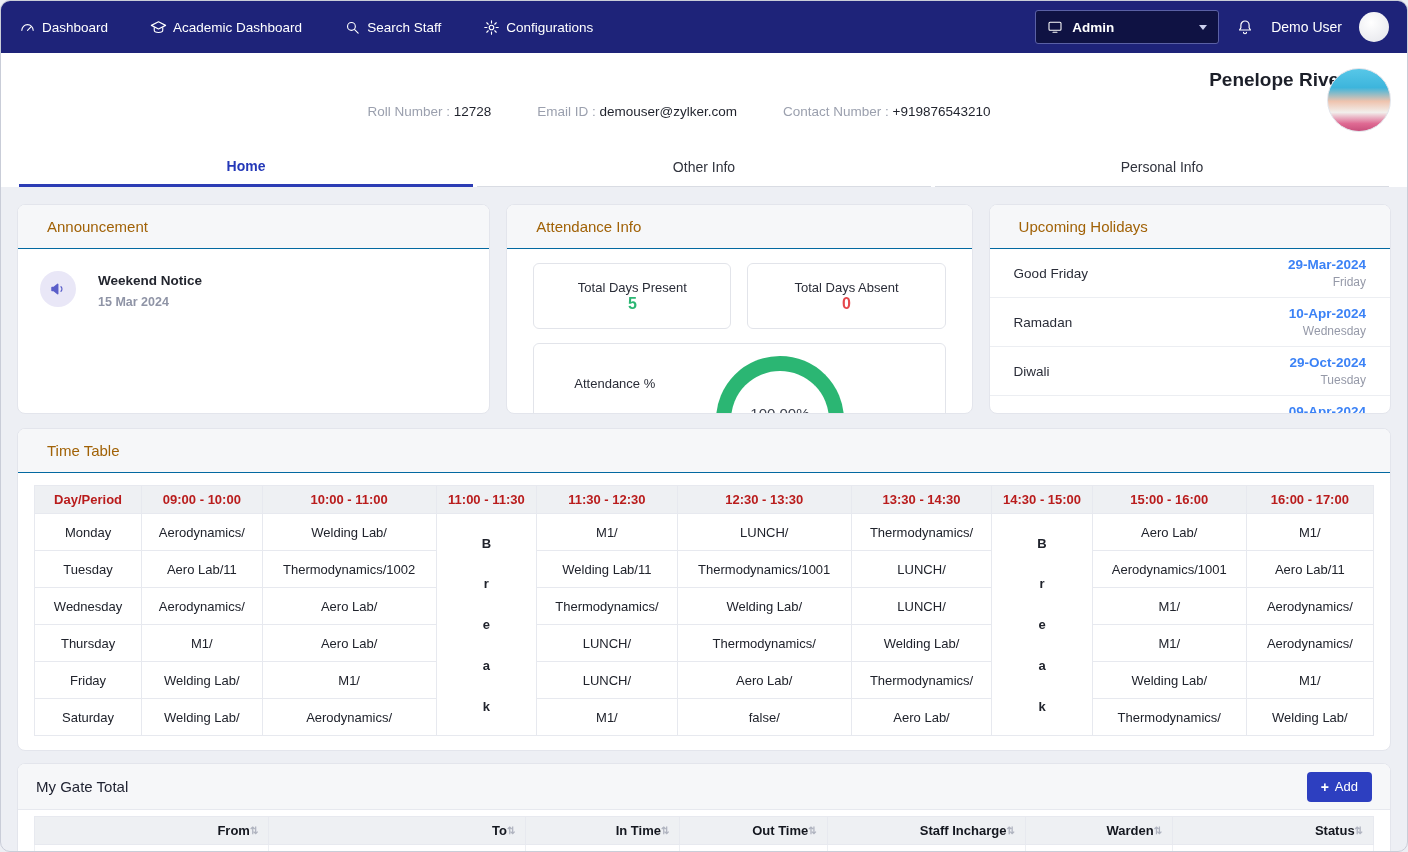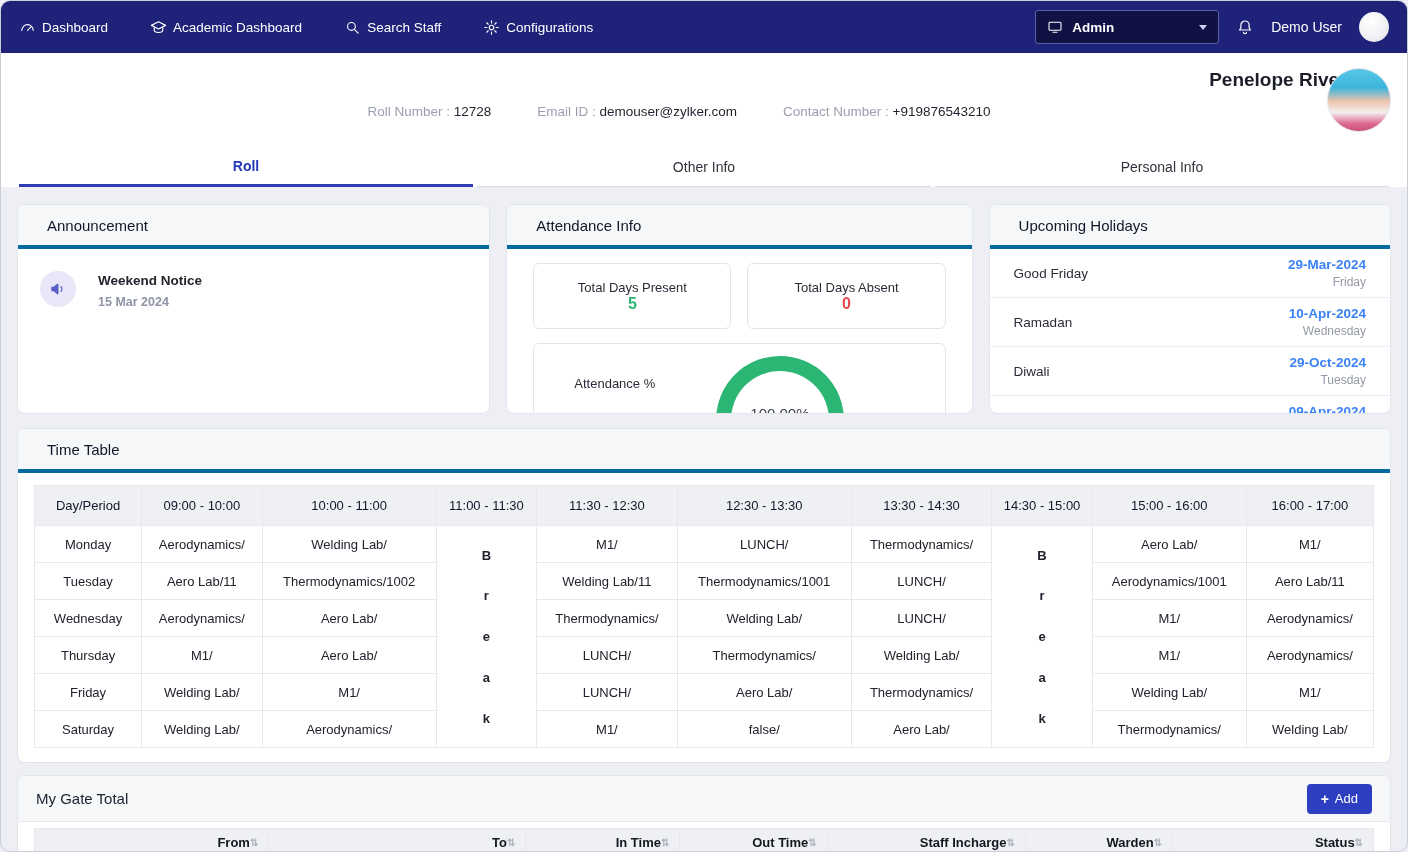--- a/index.html
+++ b/index.html
@@ -38,21 +38,21 @@
     border:1px solid #e2e4ea; }
 
   
   .tabs { background:#fff; display:flex; padding:0 16px; height:40px; }
   .tab { flex:1; display:flex; align-items:center; justify-content:center; font-size:14px; color:#30333d; cursor:pointer; border-bottom:1px solid #d9dce3; margin:0 2px; }
   .tab.active { color:#2438b8; font-weight:bold; border-bottom:3px solid #2c3cb4; }
 
   
   .cards-row { display:flex; gap:16px; margin:17px 16px 0; }
   .card { background:#fff; border:1px solid #e3e5ec; border-radius:8px; overflow:hidden; }
-  .card-header { height:44px; background:#f6f7f9; border-bottom:4px solid #0369a1; display:flex; align-items:center; padding:0 29px; font-size:15px; font-weight:500; color:#0f172a; }
+  .card-header { height:44px; background:#f6f7f9; border-bottom:1px solid #0369a1; display:flex; align-items:center; padding:0 29px; font-size:15px; font-weight:500; color:#a16207; }
   .card-announcement { width:474px; height:210px; }
   .card-attendance  { width:467px; height:210px; }
   .card-holidays    { width:403px; height:210px; }
 
   
   .ann-body { padding:22px 22px; display:flex; gap:22px; }
   .ann-icon-circle { width:36px; height:36px; border-radius:50%; background:#e9e7f7; display:flex; align-items:center; justify-content:center; flex-shrink:0; }
   .ann-title { font-size:13.5px; font-weight:bold; color:#23262f; margin-top:2px; }
   .ann-date { font-size:12.5px; font-weight:bold; color:#8f94a6; margin-top:7px; }
 
@@ -75,21 +75,21 @@
   .h-name { font-size:13.5px; color:#2a2d38; margin-top:9px; }
   .h-right { text-align:right; }
   .h-date { font-size:13.5px; font-weight:bold; color:#3b82f6; }
   .h-day { font-size:12px; color:#9599a8; margin-top:3px; }
 
   
   .section-card { margin:14px 16px 0; background:#fff; border:1px solid #e3e5ec; border-radius:8px; overflow:hidden; }
   .tt-table-wrap { padding:12px 16px 14px; }
   table { width:100%; border-collapse:collapse; }
   .tt-table th, .tt-table td { border:1px solid #e7e9ef; text-align:center; font-size:13px; }
-  .tt-table thead th { background:#eef0f3; height:40px; font-weight:normal; color:#0f172a; }
+  .tt-table thead th { background:#eef0f3; height:28px; font-weight:bold; color:#b91c1c; }
   .tt-table tbody td { height:37px; color:#20232c; background:#fff; }
   .tt-day { font-weight:normal; }
   .break-letters { display:flex; flex-direction:column; justify-content:space-between; height:196px; margin:0 auto; padding:10px 0; font-weight:bold; line-height:1; }
 
   
   .gp-header { height:46px; background:#f6f7f9; border-bottom:1px solid #e7e9ef; display:flex; align-items:center; justify-content:space-between; padding:0 18px 0 18px; }
   .gp-title { font-size:15px; font-weight:500; color:#1e2130; }
   .add-btn { background:#2d3fc0; color:#fff; border:none; border-radius:4px; height:30px; padding:0 14px; font-size:13px; font-family:inherit; cursor:pointer; display:flex; align-items:center; gap:6px; }
   .add-plus { font-size:14px; font-weight:bold; }
   .gp-table-wrap { padding:6px 16px 0; }
@@ -169,21 +169,21 @@
       <div class="student-info">
         <span class="info-pair"><span class="info-label">Roll Number :</span> <span class="info-value">12728</span></span>
         <span class="info-pair"><span class="info-label">Email ID :</span> <span class="info-value">demouser@zylker.com</span></span>
         <span class="info-pair"><span class="info-label">Contact Number :</span> <span class="info-value">+919876543210</span></span>
       </div>
     </div>
     <div class="student-avatar"></div>
   </header>
 
   <div class="tabs">
-    <div class="tab active">Roll</div>
+    <div class="tab active">Home</div>
     <div class="tab">Other Info</div>
     <div class="tab">Personal Info</div>
   </div>
 
   <div class="cards-row">
 
     <div class="card card-announcement">
       <div class="card-header">Announcement</div>
       <div class="ann-body">
         <div class="ann-icon-circle">

